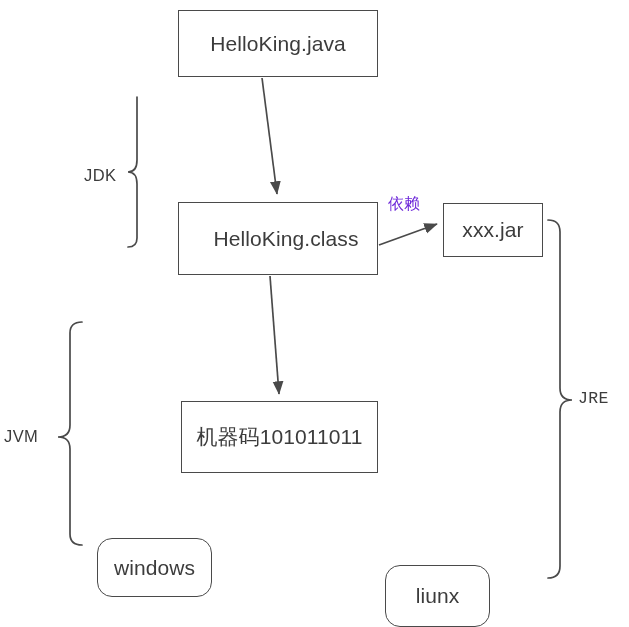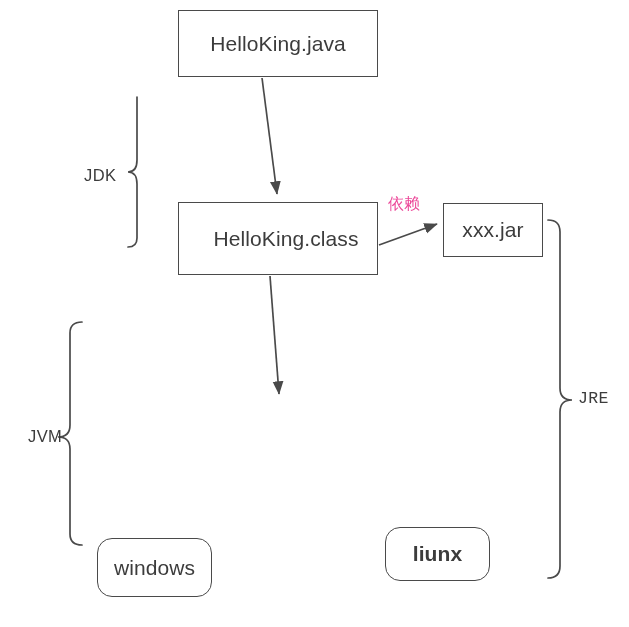--- a/index.html
+++ b/index.html
@@ -39,21 +39,21 @@
     letter-spacing: 0.1px;
     color: #3c3c3c;
     white-space: nowrap;
   }
   .node-box.rounded {
     border-radius: 15px;
   }
   .edge-label {
     position: absolute;
     font-size: 16px;
-    color: #ec4899;
+    color: #6d28d9;
     white-space: nowrap;
     line-height: 1;
   }
   .brace-label {
     position: absolute;
     font-size: 16.5px;
     color: #3c3c3c;
     white-space: nowrap;
     line-height: 1;
     letter-spacing: 0.4px;
@@ -106,30 +106,33 @@
   </div>
 
   <div class="node-box" style="left:178px; top:202px; width:200px; height:73px;padding-left:16px;">
     <span>HelloKing.class</span>
   </div>
 
   <div class="node-box" style="left:443px; top:203px; width:100px; height:54px;">
     <span>xxx.jar</span>
   </div>
 
+  <div class="node-box" style="left:181px; top:401px; width:197px; height:72px;">
+    <span>机器码101011011</span>
+  </div>
 
   <div class="node-box rounded" style="left:97px; top:538px; width:115px; height:59px;">
     <span>windows</span>
   </div>
 
-  <div class="node-box rounded" style="left:385px; top:527px; width:105px; height:54px;font-weight:bold;">
+  <div class="node-box rounded" style="left:385px; top:565px; width:105px; height:62px;">
     <span>liunx</span>
   </div>
 
   <div class="edge-label" style="left:388px; top:196px;">依赖</div>
 
   <div class="brace-label" style="left:84px; top:136px;margin-top:31px;">JDK</div>
 
-  <div class="brace-label" style="left:28px; top:428px;">JVM</div>
+  <div class="brace-label" style="left:4px; top:428px;">JVM</div>
 
   <div class="brace-label" style="left:578px; top:391px;font-family:Liberation Mono, monospace;">JRE</div>
 
 </div>
 
 </body></html>

